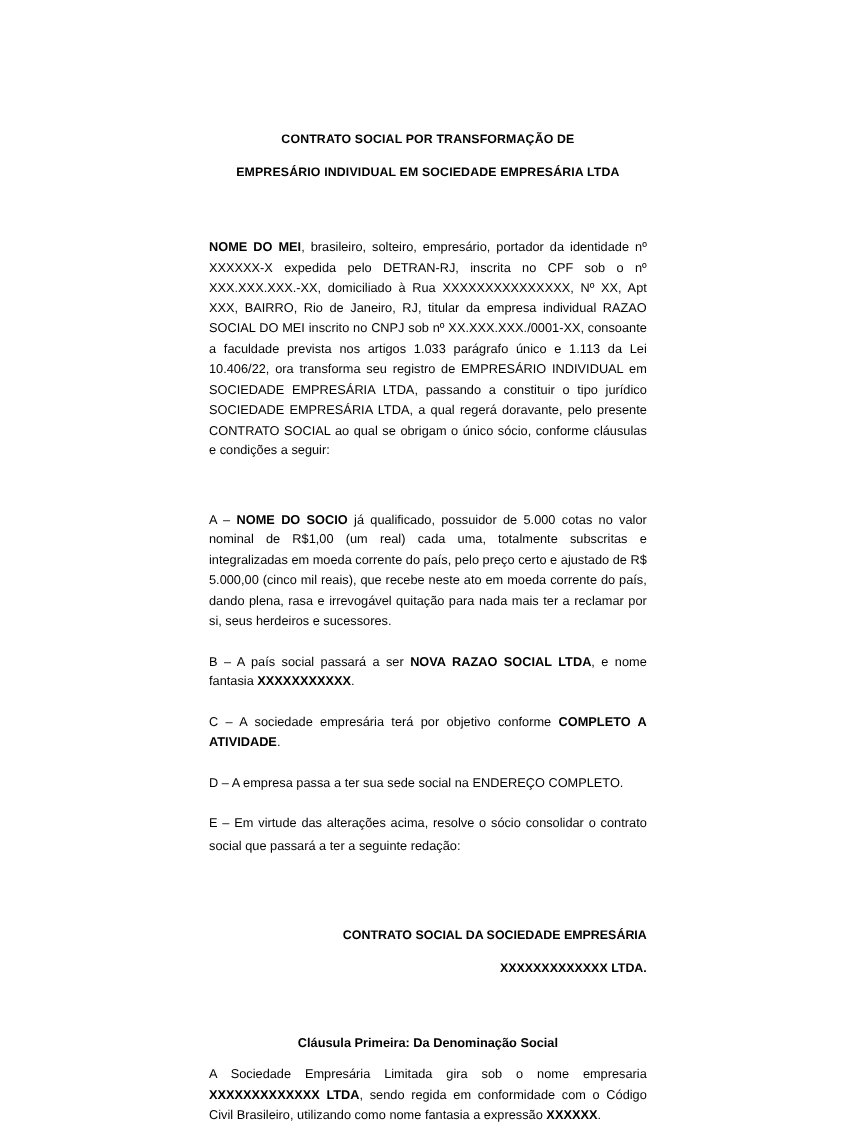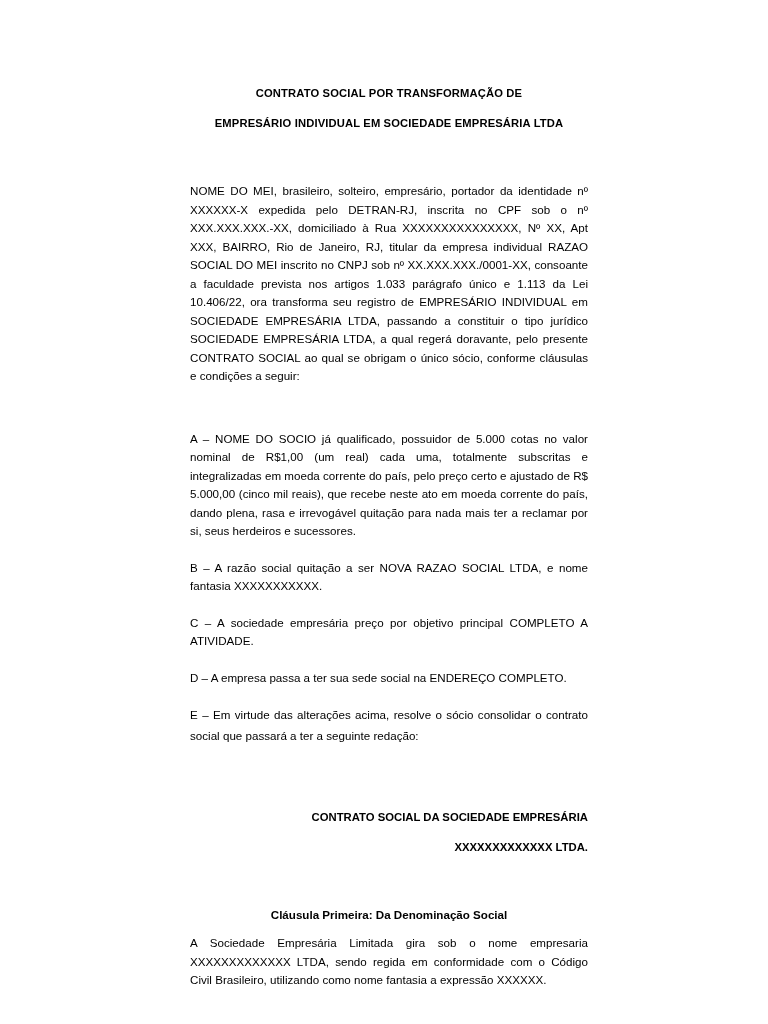--- a/index.html
+++ b/index.html
@@ -12,21 +12,21 @@
     font-family: "Liberation Sans", sans-serif;
     color: #000000;
   }
   .page {
     position: relative;
     width: 608px;
     height: 1024px;
     margin: 0 auto;
     background: #ffffff;
     box-sizing: border-box;
-    padding: 78px 100px 0 110px;
+    padding: 112px 100px 0 110px;
     overflow: hidden;
   }
   .doc-title-block {
     margin: 0;
   }
   .title-line {
     text-align: center;
     font-weight: bold;
     font-size: 11.2px;
     line-height: 30px;
@@ -54,21 +54,21 @@
     font-size: 11.3px;
     line-height: 30px;
   }
   .clause-head {
     margin: 0;
     font-weight: bold;
     font-size: 11.6px;
     line-height: 18px;
     text-align: center;
   }
-  b, strong { font-weight: normal; }
+  b, strong { font-weight: bold; }
 </style>
 </head>
 <body>
 
 <div class="page">
 
   <div class="doc-title-block">
     <div class="title-line">CONTRATO SOCIAL POR TRANSFORMAÇÃO DE</div>
     <div class="title-line">EMPRESÁRIO INDIVIDUAL EM SOCIEDADE EMPRESÁRIA LTDA</div>
   </div>
@@ -76,25 +76,25 @@
   <div class="spacer-xl"></div>
 
   <p class="body-para"><b>NOME DO MEI</b><span>, brasileiro, solteiro, empresário, portador da identidade nº XXXXXX-X expedida pelo DETRAN-RJ, inscrita no CPF sob o nº XXX.XXX.XXX.-XX, domiciliado à Rua XXXXXXXXXXXXXXX, Nº XX, Apt XXX, BAIRRO, Rio de Janeiro, RJ, titular da empresa individual RAZAO SOCIAL DO MEI inscrito no CNPJ sob nº XX.XXX.XXX./0001-XX, consoante a faculdade prevista nos artigos 1.033 parágrafo único e 1.113 da Lei 10.406/22, ora transforma seu registro de EMPRESÁRIO INDIVIDUAL em SOCIEDADE EMPRESÁRIA LTDA, passando a constituir o tipo jurídico SOCIEDADE EMPRESÁRIA LTDA, a qual regerá doravante, pelo presente CONTRATO SOCIAL ao qual se obrigam o único sócio, conforme cláusulas e condições a seguir:</span></p>
 
   <div class="spacer-xl"></div>
 
   <p class="body-para"><span>A – </span><b>NOME DO SOCIO</b><span> já qualificado, possuidor de 5.000 cotas no valor nominal de R$1,00 (um real) cada uma, totalmente subscritas e integralizadas em moeda corrente do país, pelo preço certo e ajustado de R$ 5.000,00 (cinco mil reais), que recebe neste ato em moeda corrente do país, dando plena, rasa e irrevogável quitação para nada mais ter a reclamar por si, seus herdeiros e sucessores.</span></p>
 
   <div class="spacer-md"></div>
 
-  <p class="body-para"><span>B – A razão social quitação a ser </span><b>NOVA RAZAO SOCIAL LTDA</b><span>, e nome fantasia </span><b>XXXXXXXXXXX</b><span>.</span></p>
+  <p class="body-para"><span>B – A país social passará a ser </span><b>NOVA RAZAO SOCIAL LTDA</b><span>, e nome fantasia </span><b>XXXXXXXXXXX</b><span>.</span></p>
 
   <div class="spacer-md"></div>
 
-  <p class="body-para"><span>C – A sociedade empresária preço por objetivo principal </span><b>COMPLETO A ATIVIDADE</b><span>.</span></p>
+  <p class="body-para"><span>C – A sociedade empresária terá por objetivo conforme </span><b>COMPLETO A ATIVIDADE</b><span>.</span></p>
 
   <div class="spacer-md"></div>
 
   <p class="body-para">D – A empresa passa a ter sua sede social na ENDEREÇO COMPLETO.</p>
 
   <div class="spacer-md"></div>
 
   <p class="body-para loose">E – Em virtude das alterações acima, resolve o sócio consolidar o contrato social que passará a ter a seguinte redação:</p>
 
   <div class="spacer-xxl"></div>

